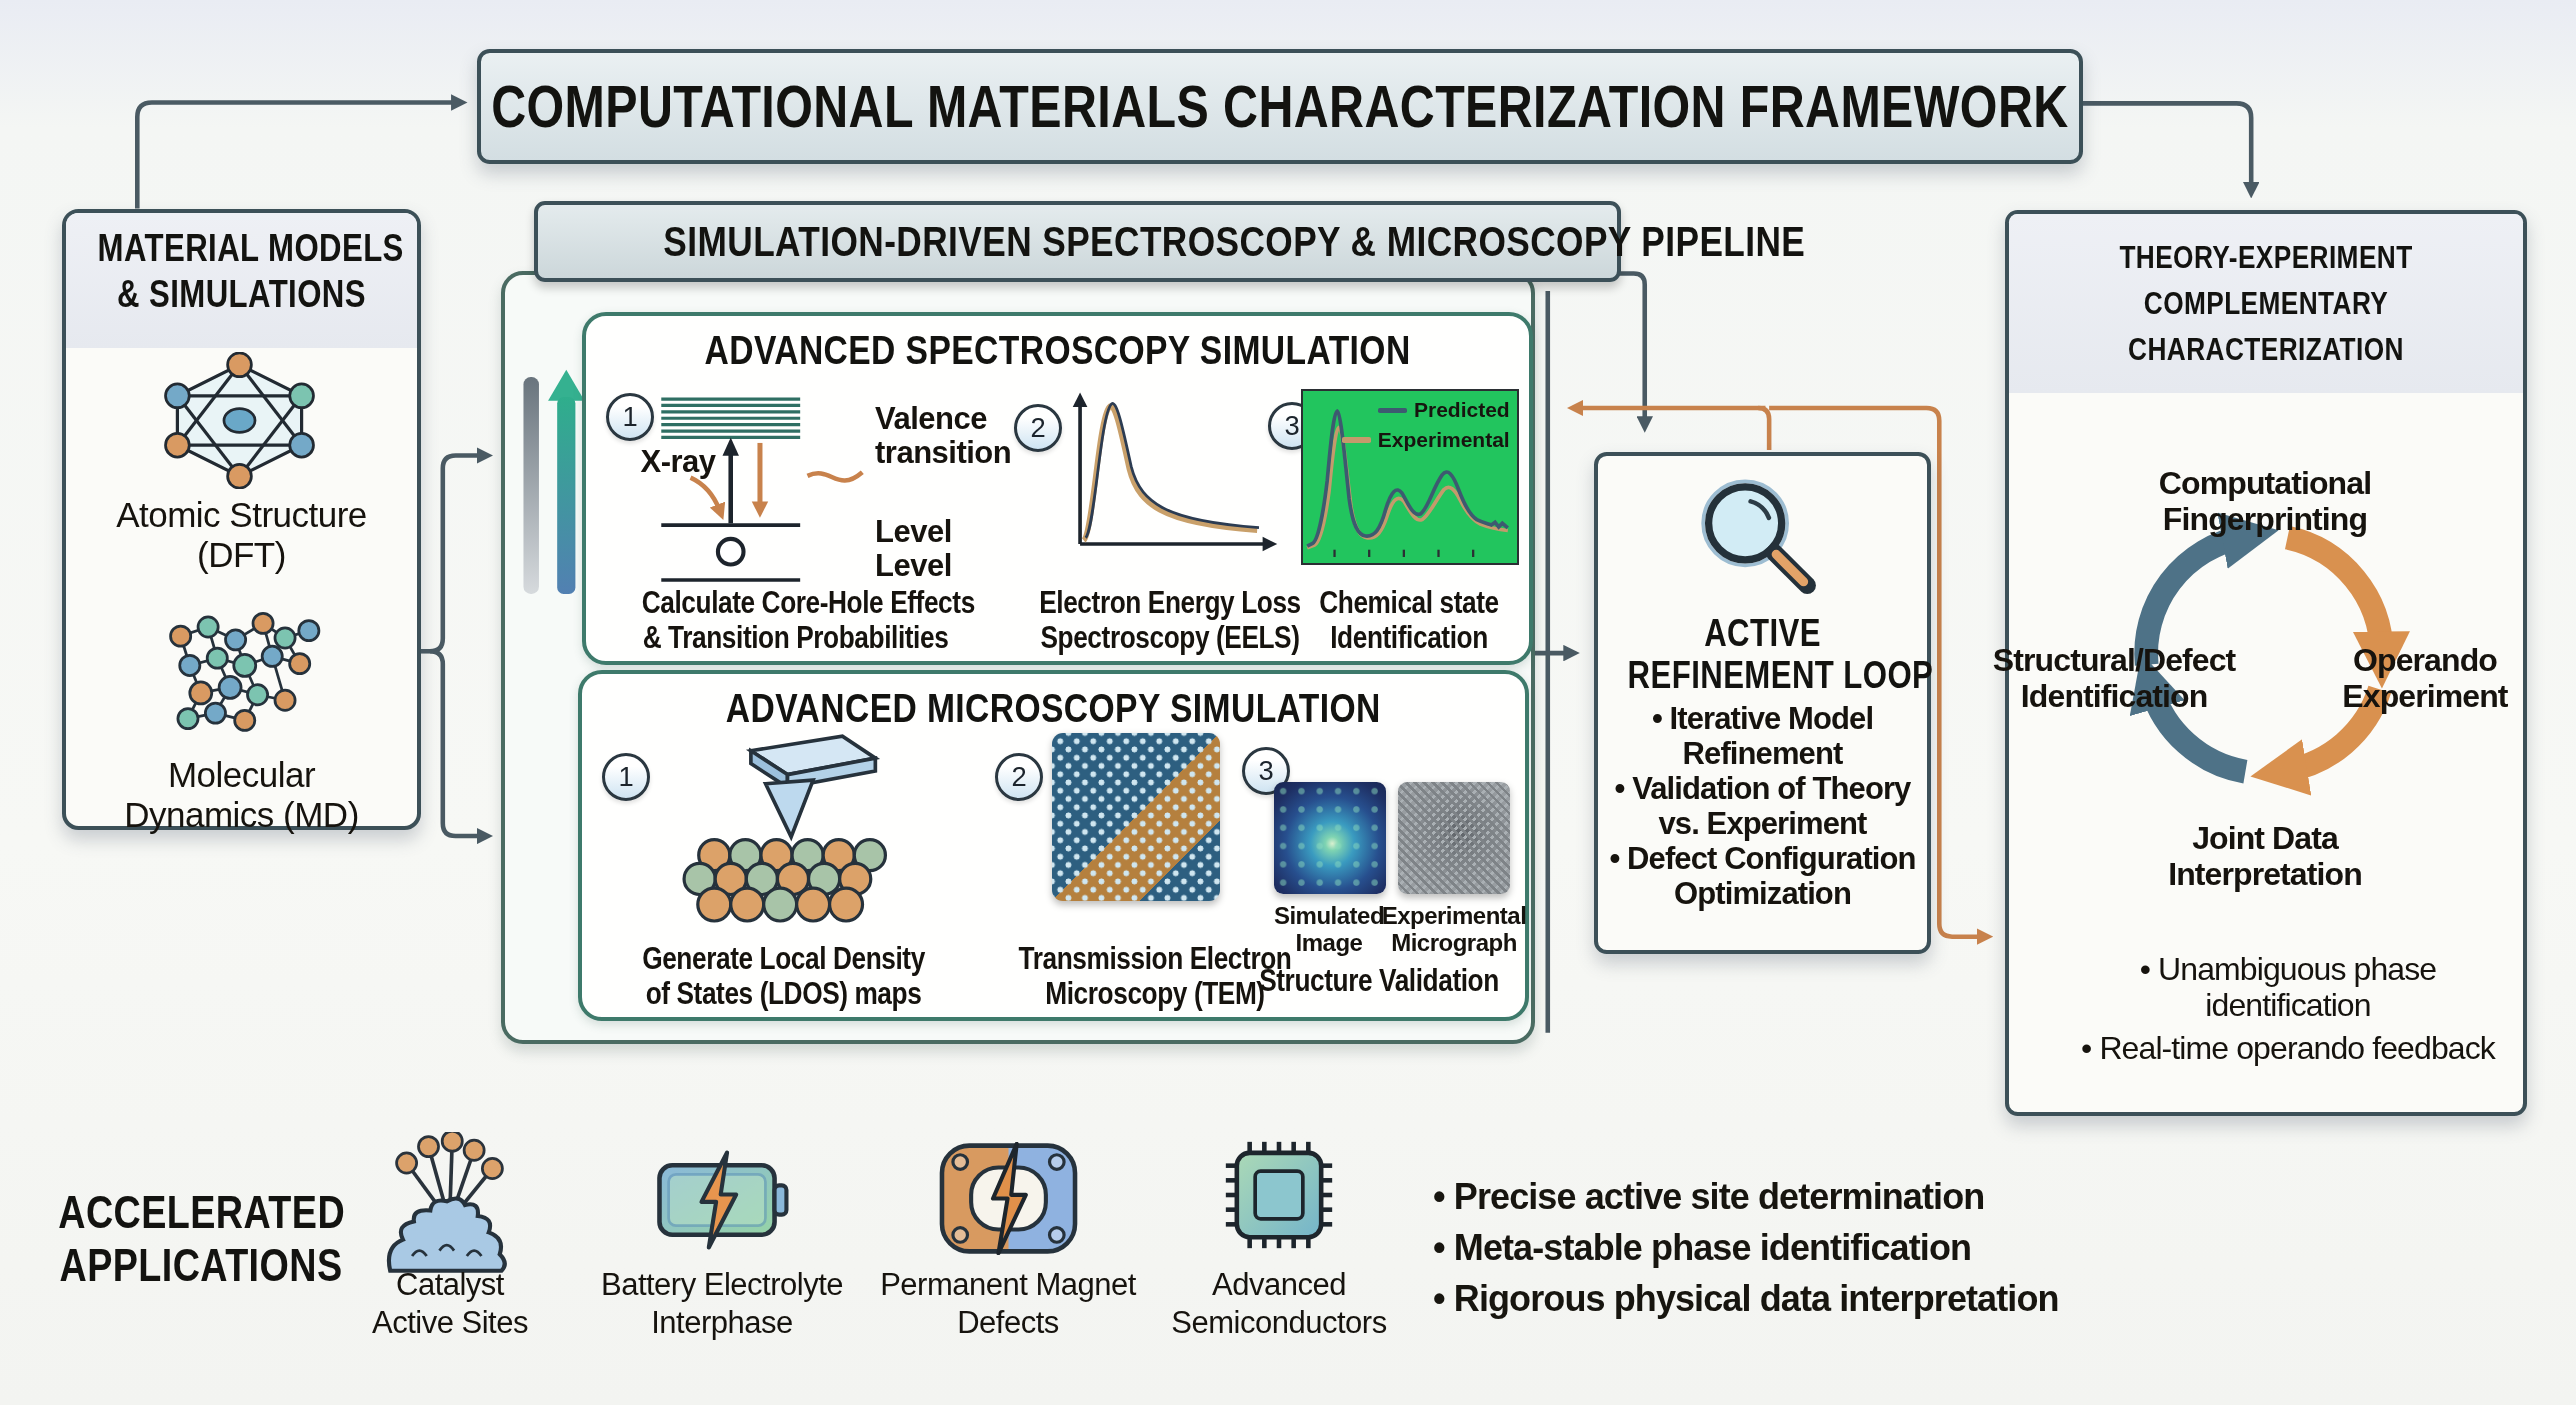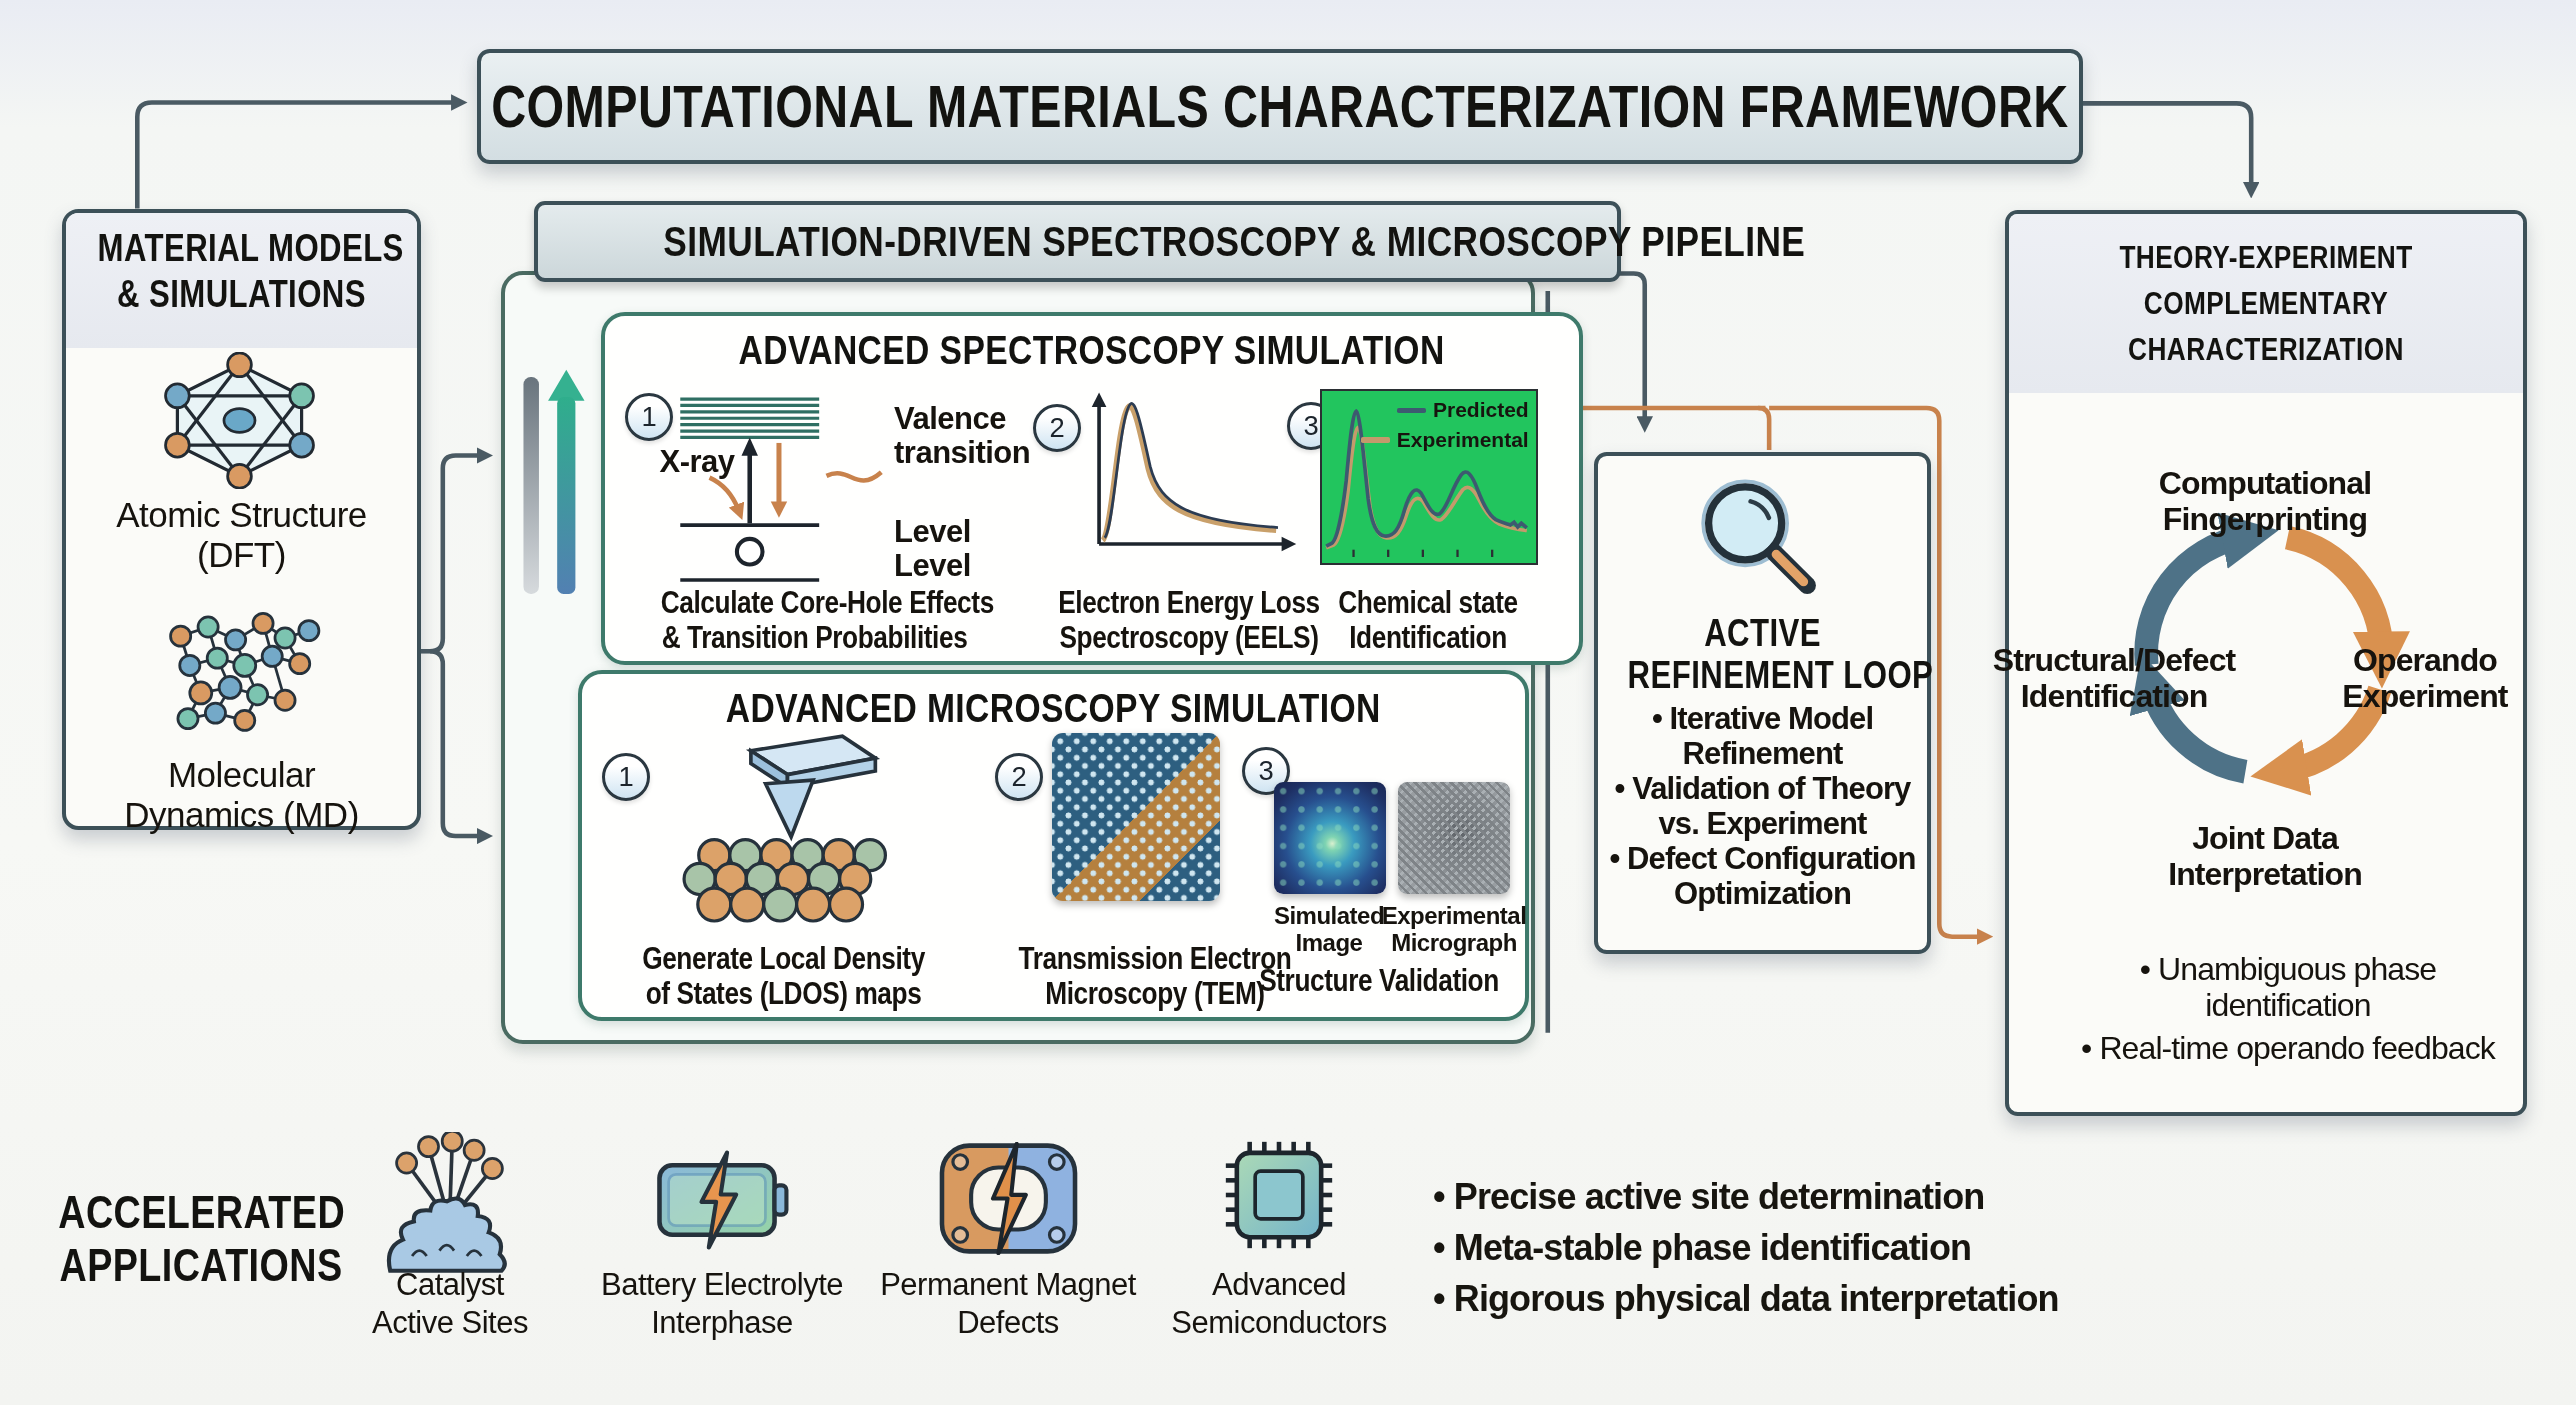--- a/index.html
+++ b/index.html
@@ -168,21 +168,21 @@
       <linearGradient id="gTeal" x1="0" y1="0" x2="0" y2="1">
           <stop offset="0" stop-color="#2fae8c"></stop>
           <stop offset="1" stop-color="#5280b2"></stop>
         </linearGradient>
     </defs>
     <rect x="6" y="16" width="17" height="238" rx="8" fill="url(#gGray)"></rect>
     <polygon points="33,42 73,42 53,8" fill="#35b190"></polygon>
     <rect x="43" y="38" width="20" height="216" rx="7" fill="url(#gTeal)"></rect>
   </svg>
 
-  <div class="greenbox" style="left:601px;top:312px;width:943px;height:345px;z-index:2;padding-left:31px;">
+  <div class="greenbox" style="left:582px;top:312px;width:943px;height:345px;z-index:2;">
     <div class="abs hdr" style="left:0;top:11px;width:100%;font-size:41px;">
       <span class="cond">ADVANCED SPECTROSCOPY SIMULATION</span>
     </div>
 
     <div class="stepnum" style="left:20px;top:77px;">1</div>
     <svg class="abs" style="left:57px;top:70px" width="265" height="229" viewBox="0 0 290 250">
       <g stroke="#2f6f63" stroke-width="3.5">
         <line x1="20" y1="14" x2="172" y2="14"></line>
           <line x1="20" y1="21" x2="172" y2="21"></line>
           <line x1="20" y1="28" x2="172" y2="28"></line>

